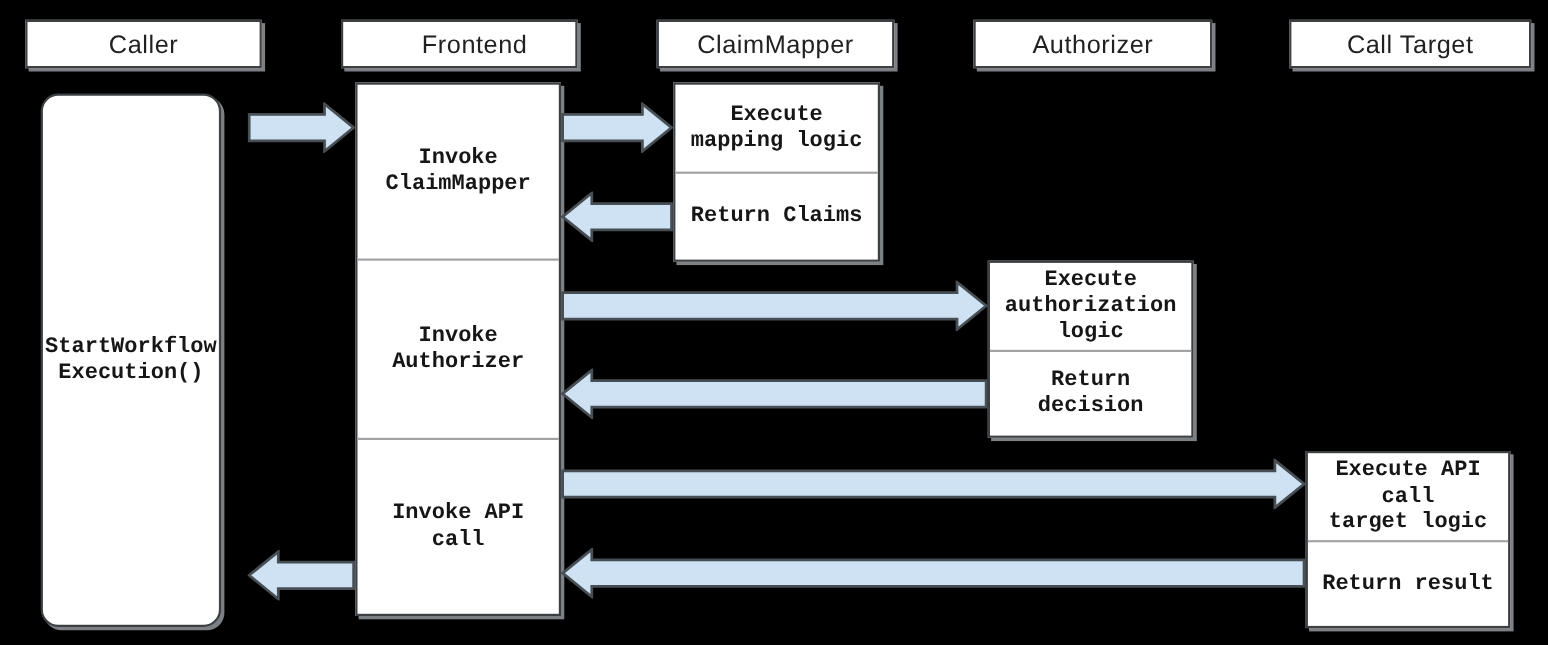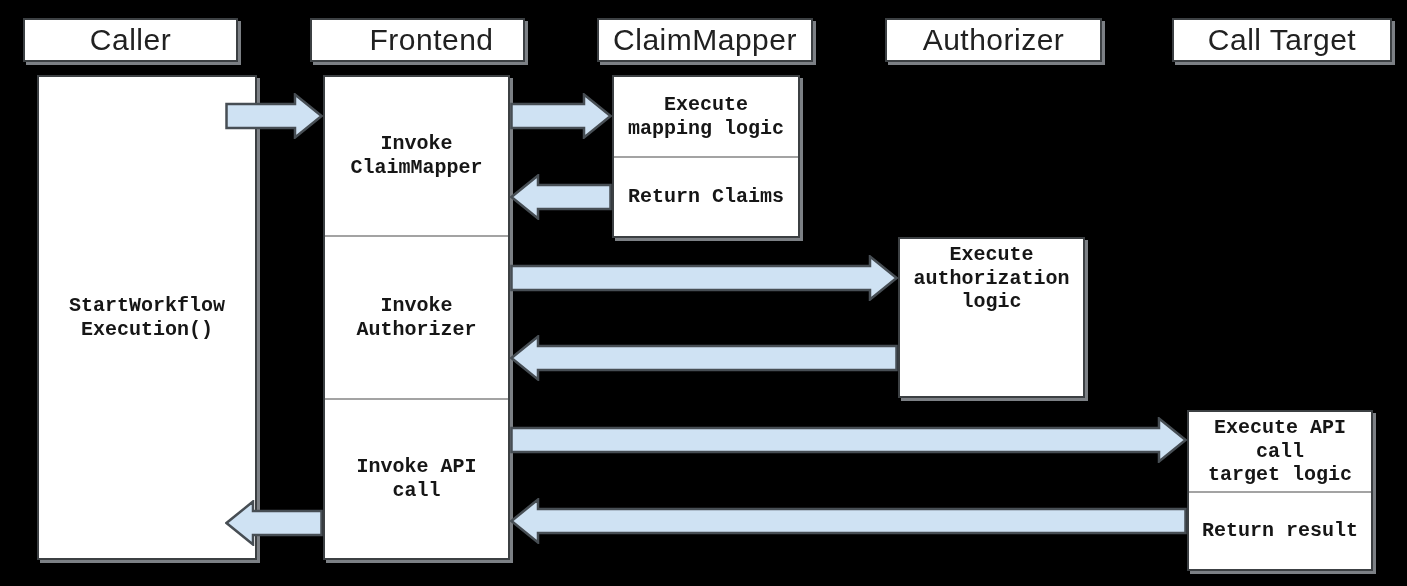--- a/index.html
+++ b/index.html
@@ -19,21 +19,21 @@
     position: absolute;
     top: 18px;
     height: 44px;
     box-sizing: border-box;
     background: #ffffff;
     border: 2px solid #3c4043;
     box-shadow: 3px 3px 0 #7c8085;
     display: flex;
     align-items: center;
     justify-content: center;
-    font-size: 30px;
+    font-size: 23px;
     font-weight: 400;
     letter-spacing: 0.5px;
     color: #212121;
   }
   .box {
     position: absolute;
     box-sizing: border-box;
     background: #ffffff;
     border: 2px solid #3c4043;
     box-shadow: 3px 3px 0 #7c8085;
@@ -77,21 +77,21 @@
   <div class="hdr" style="left:597px; width:216px;">
     <span>ClaimMapper</span>
   </div>
   <div class="hdr" style="left:885px; width:217px;">
     <span>Authorizer</span>
   </div>
   <div class="hdr" style="left:1172px;width:220px;">
     <span>Call Target</span>
   </div>
 
-  <div class="box" style="left:37px; top:75px; width:220px; height:485px;">
+  <div class="box" style="left:37px; top:85px; width:164px; height:485px;border-radius:16px;">
     <div class="seg" style="flex:1;">
       <span class="btxt">StartWorkflow
 Execution()</span>
     </div>
   </div>
 
   <div class="box" style="left:323px; top:75px; width:187px; height:485px;">
     <div class="seg" style="height:158px;">
       <span class="btxt">Invoke
 ClaimMapper</span>
@@ -113,20 +113,23 @@
     <div class="seg divider" style="flex:1;">
       <span class="btxt">Return Claims</span>
     </div>
   </div>
 
   <div class="box" style="left:898px; top:237px; width:187px; height:161px;">
     <div class="seg" style="height:79px;">
       <span class="btxt">Execute
 authorization
 logic</span>
+    </div>
+    <div class="seg divider" style="flex:1;">
+      <span class="btxt">Return decision</span>
     </div>
   </div>
 
   <div class="box" style="left:1187px; top:399px; width:186px; height:161px;margin-top:11px;">
     <div class="seg" style="height:79px;">
       <span class="btxt">Execute API call
 target logic</span>
     </div>
     <div class="seg divider" style="flex:1;">
       <span class="btxt">Return result</span>

